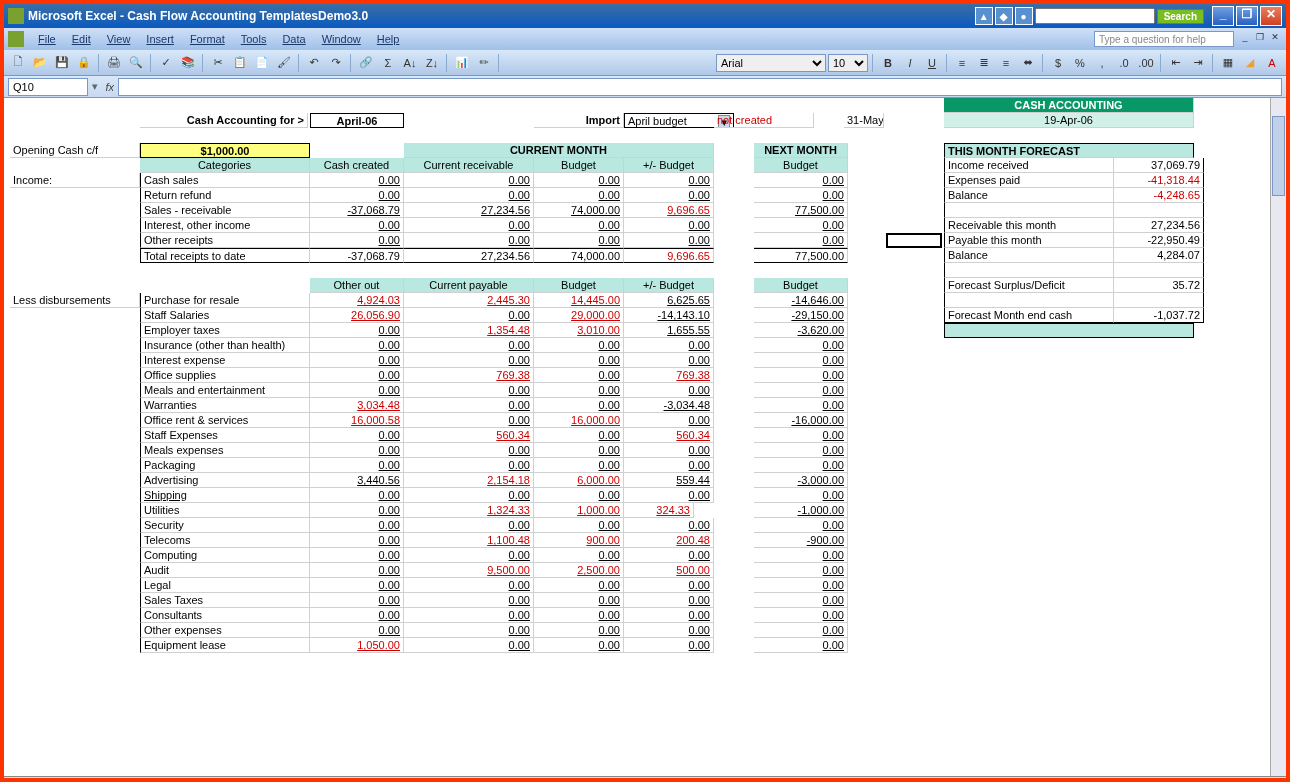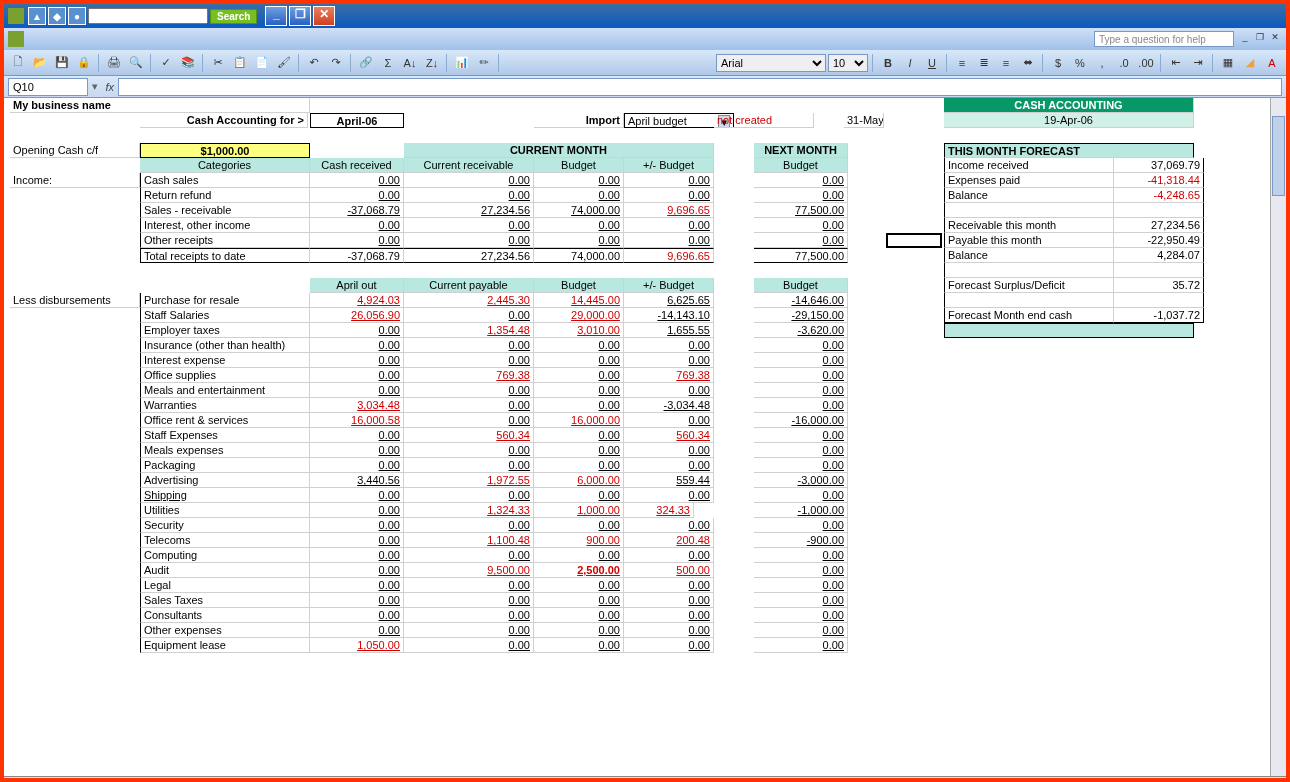--- a/index.html
+++ b/index.html
@@ -53,36 +53,48 @@
 .bg-green { background: #089868; color: #fff; }
 .bg-yellow { background: #ffff80; }
 .bg-note { background: #d8f0e8; color: #cc0000; border: 1px solid #089868; }
 .sel-cell { border: 2px solid #000 !important; }
 </style>
 </head>
 <body>
 
 <div class="titlebar">
   <div class="icon"></div>
+  <div class="title">Microsoft Excel - Cash Flow Accounting TemplatesDemo3.0</div>
   <div class="tool-group">
     <div class="tool-btn">▲</div>
     <div class="tool-btn">◆</div>
     <div class="tool-btn">●</div>
     <input type="text" style="">
     <div class="search-btn">Search</div>
   </div>
   <div class="winbtns">
     <div class="winbtn">_</div>
     <div class="winbtn">❐</div>
     <div class="winbtn close">✕</div>
   </div>
 </div>
 
 <div class="menubar">
   <div class="menu-icon"></div>
+  <div id="menu-items" style="display: flex;">
+      <span class="menu-item">File</span>
+      <span class="menu-item">Edit</span>
+      <span class="menu-item">View</span>
+      <span class="menu-item">Insert</span>
+      <span class="menu-item">Format</span>
+      <span class="menu-item">Tools</span>
+      <span class="menu-item">Data</span>
+      <span class="menu-item">Window</span>
+      <span class="menu-item">Help</span>
+    </div>
   <div class="help-box">Type a question for help</div>
   <div class="doc-btns">
     <div class="doc-btn">_</div>
     <div class="doc-btn">❐</div>
     <div class="doc-btn">✕</div>
   </div>
 </div>
 
 <div class="toolbar">
   <div class="tbbtn">🗋</div>
@@ -141,36 +153,35 @@
 
 <div class="formulabar">
   <input class="namebox" value="Q10" style="">
   <span class="fbsep">▾</span>
   <span class="fbsep" style="font-style:italic;color:#444">fx</span>
   <input class="fxinput" style="">
 </div>
 
 <div class="sheet">
   <div class="grid" id="grid">
-      <div class="cell b" style="left: 6px; top: 0px; width: 300px; height: 15px;">My business name</div>
       <div class="cell bg-green c b" style="left: 940px; top: 0px; width: 250px; height: 15px;">CASH ACCOUNTING</div>
       <div class="cell b r" style="left: 136px; top: 15px; width: 168px; height: 15px;">Cash Accounting for &gt;</div>
       <div class="cell b c bt bb bl br" style="left: 306px; top: 15px; width: 94px; height: 15px;">April-06</div>
       <div class="cell b r" style="left: 530px; top: 15px; width: 90px; height: 15px;">Import</div>
       <div class="cell bt bb bl br" style="left: 620px; top: 15px; width: 110px; height: 15px;">April budget <span style="float:right;background:#d0d8e8;border:1px solid #888;padding:0 2px">▾</span></div>
       <div class="cell neg" style="left: 710px; top: 15px; width: 100px; height: 15px;">not created</div>
       <div class="cell r" style="left: 840px; top: 15px; width: 40px; height: 15px;">31-May-06</div>
       <div class="cell bg-teal2 c" style="left: 940px; top: 15px; width: 250px; height: 15px;">19-Apr-06</div>
       <div class="cell " style="left: 6px; top: 45px; width: 130px; height: 15px;">Opening Cash c/f</div>
       <div class="cell bg-yellow c b bt bb bl br" style="left: 136px; top: 45px; width: 170px; height: 15px;">$1,000.00</div>
       <div class="cell bg-teal c b" style="left: 400px; top: 45px; width: 310px; height: 15px;">CURRENT MONTH</div>
       <div class="cell bg-teal c b" style="left: 750px; top: 45px; width: 94px; height: 15px;">NEXT MONTH</div>
       <div class="cell bg-teal b bt bl br" style="left: 940px; top: 45px; width: 250px; height: 15px;">THIS MONTH FORECAST</div>
       <div class="cell bg-teal c" style="left: 136px; top: 60px; width: 170px; height: 15px;">Categories</div>
-      <div class="cell bg-teal c" style="left: 306px; top: 60px; width: 94px; height: 15px;">Cash received</div>
+      <div class="cell bg-teal c" style="left: 306px; top: 60px; width: 94px; height: 15px;">Cash created</div>
       <div class="cell bg-teal c" style="left: 400px; top: 60px; width: 130px; height: 15px;">Current receivable</div>
       <div class="cell bg-teal c" style="left: 530px; top: 60px; width: 90px; height: 15px;">Budget</div>
       <div class="cell bg-teal c" style="left: 620px; top: 60px; width: 90px; height: 15px;">+/- Budget</div>
       <div class="cell bg-teal c" style="left: 750px; top: 60px; width: 94px; height: 15px;">Budget</div>
       <div class="cell bl " style="left: 940px; top: 60px; width: 170px; height: 15px;">Income received</div>
       <div class="cell r br " style="left: 1110px; top: 60px; width: 90px; height: 15px;">37,069.79</div>
       <div class="cell bl " style="left: 940px; top: 75px; width: 170px; height: 15px;">Expenses paid</div>
       <div class="cell r br neg " style="left: 1110px; top: 75px; width: 90px; height: 15px;">-41,318.44</div>
       <div class="cell bl " style="left: 940px; top: 90px; width: 170px; height: 15px;">Balance</div>
       <div class="cell r br neg " style="left: 1110px; top: 90px; width: 90px; height: 15px;">-4,248.65</div>
@@ -221,21 +232,21 @@
       <div class="cell r u " style="left: 400px; top: 135px; width: 130px; height: 15px;">0.00</div>
       <div class="cell r u " style="left: 530px; top: 135px; width: 90px; height: 15px;">0.00</div>
       <div class="cell r u " style="left: 620px; top: 135px; width: 90px; height: 15px;">0.00</div>
       <div class="cell r u " style="left: 750px; top: 135px; width: 94px; height: 15px;">0.00</div>
       <div class="cell bl bb bt" style="left: 136px; top: 150px; width: 170px; height: 15px;">Total receipts to date</div>
       <div class="cell r bt bb " style="left: 306px; top: 150px; width: 94px; height: 15px;">-37,068.79</div>
       <div class="cell r bt bb " style="left: 400px; top: 150px; width: 130px; height: 15px;">27,234.56</div>
       <div class="cell r bt bb " style="left: 530px; top: 150px; width: 90px; height: 15px;">74,000.00</div>
       <div class="cell r bt bb neg" style="left: 620px; top: 150px; width: 90px; height: 15px;">9,696.65</div>
       <div class="cell r bt bb " style="left: 750px; top: 150px; width: 94px; height: 15px;">77,500.00</div>
-      <div class="cell bg-teal c" style="left: 306px; top: 180px; width: 94px; height: 15px;">April out</div>
+      <div class="cell bg-teal c" style="left: 306px; top: 180px; width: 94px; height: 15px;">Other out</div>
       <div class="cell bg-teal c" style="left: 400px; top: 180px; width: 130px; height: 15px;">Current payable</div>
       <div class="cell bg-teal c" style="left: 530px; top: 180px; width: 90px; height: 15px;">Budget</div>
       <div class="cell bg-teal c" style="left: 620px; top: 180px; width: 90px; height: 15px;">+/- Budget</div>
       <div class="cell bg-teal c" style="left: 750px; top: 180px; width: 94px; height: 15px;">Budget</div>
       <div class="cell " style="left: 6px; top: 195px; width: 130px; height: 15px;">Less disbursements</div>
       <div class="cell bl" style="left: 136px; top: 195px; width: 170px; height: 15px;">Purchase for resale</div>
       <div class="cell r u neg" style="left: 306px; top: 195px; width: 94px; height: 15px;">4,924.03</div>
       <div class="cell r u neg" style="left: 400px; top: 195px; width: 130px; height: 15px;">2,445.30</div>
       <div class="cell r u neg" style="left: 530px; top: 195px; width: 90px; height: 15px;">14,445.00</div>
       <div class="cell r u " style="left: 620px; top: 195px; width: 90px; height: 15px;">6,625.65</div>
@@ -301,21 +312,21 @@
       <div class="cell r u " style="left: 620px; top: 345px; width: 90px; height: 15px;">0.00</div>
       <div class="cell r u " style="left: 750px; top: 345px; width: 94px; height: 15px;">0.00</div>
       <div class="cell bl" style="left: 136px; top: 360px; width: 170px; height: 15px;">Packaging</div>
       <div class="cell r u " style="left: 306px; top: 360px; width: 94px; height: 15px;">0.00</div>
       <div class="cell r u " style="left: 400px; top: 360px; width: 130px; height: 15px;">0.00</div>
       <div class="cell r u " style="left: 530px; top: 360px; width: 90px; height: 15px;">0.00</div>
       <div class="cell r u " style="left: 620px; top: 360px; width: 90px; height: 15px;">0.00</div>
       <div class="cell r u " style="left: 750px; top: 360px; width: 94px; height: 15px;">0.00</div>
       <div class="cell bl" style="left: 136px; top: 375px; width: 170px; height: 15px;">Advertising</div>
       <div class="cell r u " style="left: 306px; top: 375px; width: 94px; height: 15px;">3,440.56</div>
-      <div class="cell r u neg" style="left: 400px; top: 375px; width: 130px; height: 15px;">1,972.55</div>
+      <div class="cell r u neg" style="left: 400px; top: 375px; width: 130px; height: 15px;">2,154.18</div>
       <div class="cell r u neg" style="left: 530px; top: 375px; width: 90px; height: 15px;">6,000.00</div>
       <div class="cell r u " style="left: 620px; top: 375px; width: 90px; height: 15px;">559.44</div>
       <div class="cell r u " style="left: 750px; top: 375px; width: 94px; height: 15px;">-3,000.00</div>
       <div class="cell bl" style="left: 136px; top: 390px; width: 170px; height: 15px; text-decoration: underline;">Shipping</div>
       <div class="cell r u " style="left: 306px; top: 390px; width: 94px; height: 15px;">0.00</div>
       <div class="cell r u " style="left: 400px; top: 390px; width: 130px; height: 15px;">0.00</div>
       <div class="cell r u " style="left: 530px; top: 390px; width: 90px; height: 15px;">0.00</div>
       <div class="cell r u " style="left: 620px; top: 390px; width: 90px; height: 15px;">0.00</div>
       <div class="cell r u " style="left: 750px; top: 390px; width: 94px; height: 15px;">0.00</div>
       <div class="cell bl" style="left: 136px; top: 405px; width: 170px; height: 15px;">Utilities</div>
@@ -338,21 +349,21 @@
       <div class="cell r u " style="left: 750px; top: 435px; width: 94px; height: 15px;">-900.00</div>
       <div class="cell bl" style="left: 136px; top: 450px; width: 170px; height: 15px;">Computing</div>
       <div class="cell r u " style="left: 306px; top: 450px; width: 94px; height: 15px;">0.00</div>
       <div class="cell r u " style="left: 400px; top: 450px; width: 130px; height: 15px;">0.00</div>
       <div class="cell r u " style="left: 530px; top: 450px; width: 90px; height: 15px;">0.00</div>
       <div class="cell r u " style="left: 620px; top: 450px; width: 90px; height: 15px;">0.00</div>
       <div class="cell r u " style="left: 750px; top: 450px; width: 94px; height: 15px;">0.00</div>
       <div class="cell bl" style="left: 136px; top: 465px; width: 170px; height: 15px;">Audit</div>
       <div class="cell r u " style="left: 306px; top: 465px; width: 94px; height: 15px;">0.00</div>
       <div class="cell r u neg" style="left: 400px; top: 465px; width: 130px; height: 15px;">9,500.00</div>
-      <div class="cell r u neg" style="left: 530px; top: 465px; width: 90px; height: 15px; font-weight: bold;">2,500.00</div>
+      <div class="cell r u neg" style="left: 530px; top: 465px; width: 90px; height: 15px;">2,500.00</div>
       <div class="cell r u neg" style="left: 620px; top: 465px; width: 90px; height: 15px;">500.00</div>
       <div class="cell r u " style="left: 750px; top: 465px; width: 94px; height: 15px;">0.00</div>
       <div class="cell bl" style="left: 136px; top: 480px; width: 170px; height: 15px;">Legal</div>
       <div class="cell r u " style="left: 306px; top: 480px; width: 94px; height: 15px;">0.00</div>
       <div class="cell r u " style="left: 400px; top: 480px; width: 130px; height: 15px;">0.00</div>
       <div class="cell r u " style="left: 530px; top: 480px; width: 90px; height: 15px;">0.00</div>
       <div class="cell r u " style="left: 620px; top: 480px; width: 90px; height: 15px;">0.00</div>
       <div class="cell r u " style="left: 750px; top: 480px; width: 94px; height: 15px;">0.00</div>
       <div class="cell bl" style="left: 136px; top: 495px; width: 170px; height: 15px;">Sales Taxes</div>
       <div class="cell r u " style="left: 306px; top: 495px; width: 94px; height: 15px;">0.00</div>

